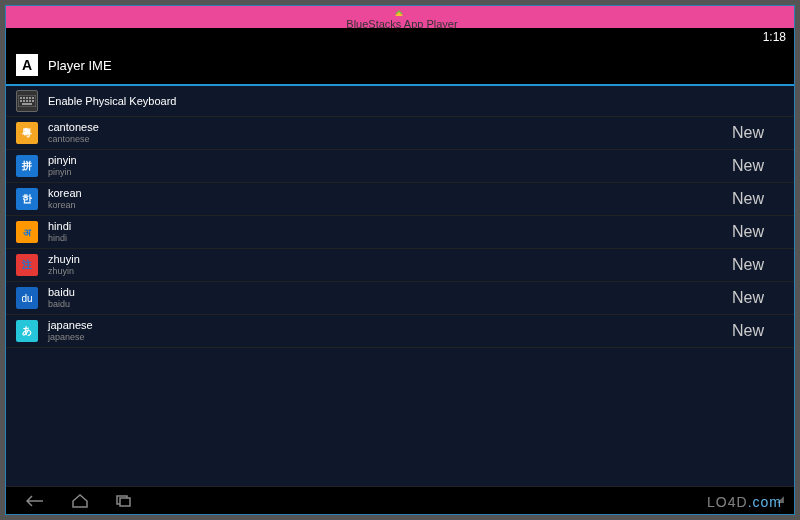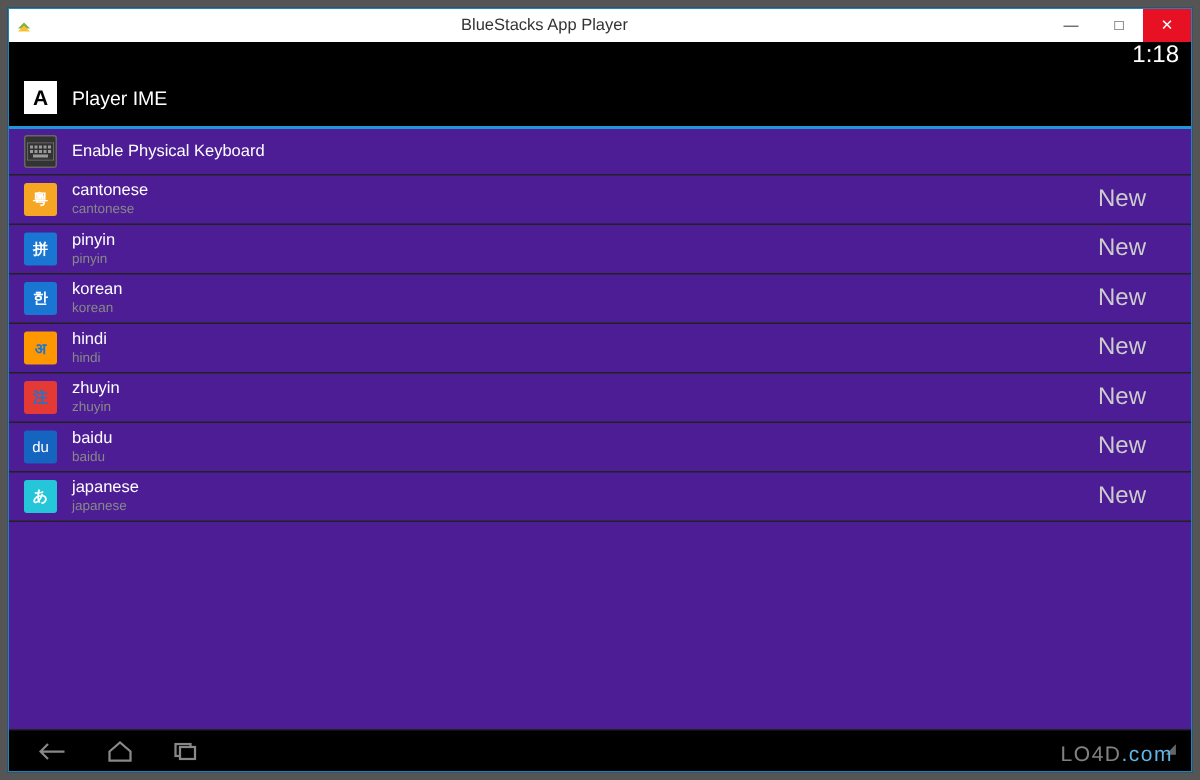--- a/index.html
+++ b/index.html
@@ -1,35 +1,35 @@
 <!DOCTYPE html>
 <html><head>
   <meta charset="utf-8">
   <style>
     * { margin: 0; padding: 0; box-sizing: border-box; }
     body { width: 800px; height: 520px; background: #555; font-family: 'Segoe UI', Arial, sans-serif; overflow: hidden; position: relative; }
     
     .window { position: absolute; top: 5px; left: 5px; right: 5px; bottom: 5px; background: #000; border: 1px solid #2a7fb5; display: flex; flex-direction: column; }
     
-    .titlebar { height: 22px; background: #ffffff; display: flex; align-items: center; padding: 0 0 0 4px; font-size: 11px; color: #333; }
+    .titlebar { height: 22px; background: #ec4899; display: flex; align-items: center; padding: 0 0 0 4px; font-size: 11px; color: #333; flex-direction: column; }
     .titlebar-icon { width: 12px; height: 12px; margin-right: 6px; display: inline-flex; align-items: center; }
     .titlebar-title { flex: 1; text-align: center; font-size: 11px; }
     .titlebar-buttons { display: flex; height: 100%; }
     .titlebar-btn { width: 32px; height: 22px; display: flex; align-items: center; justify-content: center; font-size: 10px; cursor: pointer; }
     .titlebar-btn.min { background: #fff; }
     .titlebar-btn.max { background: #fff; }
     .titlebar-btn.close { background: #e81123; color: #fff; }
     
-    .statusbar { height: 18px; background: #000; display: flex; justify-content: flex-end; align-items: center; padding: 0 8px; color: #fff; font-size: 16px; }
+    .statusbar { height: 18px; background: #000; display: flex; justify-content: flex-end; align-items: center; padding: 0 8px; color: #fff; font-size: 12px; }
     
     .header-section { background: #000; border-bottom: 2px solid #2196d6; padding: 8px 10px; display: flex; align-items: center; }
     .header-icon { width: 22px; height: 22px; background: #fff; margin-right: 10px; display: flex; align-items: center; justify-content: center; font-weight: bold; font-size: 14px; color: #000; }
     .header-title { color: #fff; font-size: 13px; }
     
-    .content { flex: 1; background: #4c1d95; overflow-y: auto; }
+    .content { flex: 1; background: #0f172a; overflow-y: auto; }
     
     .item-row { display: flex; align-items: center; padding: 4px 10px; border-bottom: 1px solid #222; cursor: pointer; min-height: 28px; }
     .item-row.single { min-height: 26px; }
     .item-icon { width: 22px; height: 22px; margin-right: 10px; display: flex; align-items: center; justify-content: center; font-size: 10px; }
     .item-text { flex: 1; display: flex; flex-direction: column; }
     .item-label { color: #fff; font-size: 11px; line-height: 13px; }
     .item-sublabel { color: #888; font-size: 9px; line-height: 11px; }
     .item-status { color: #ccc; font-size: 16px; margin-right: 20px; }
     
     .keyboard-icon { background: #333; border: 1px solid #666; border-radius: 2px; }

